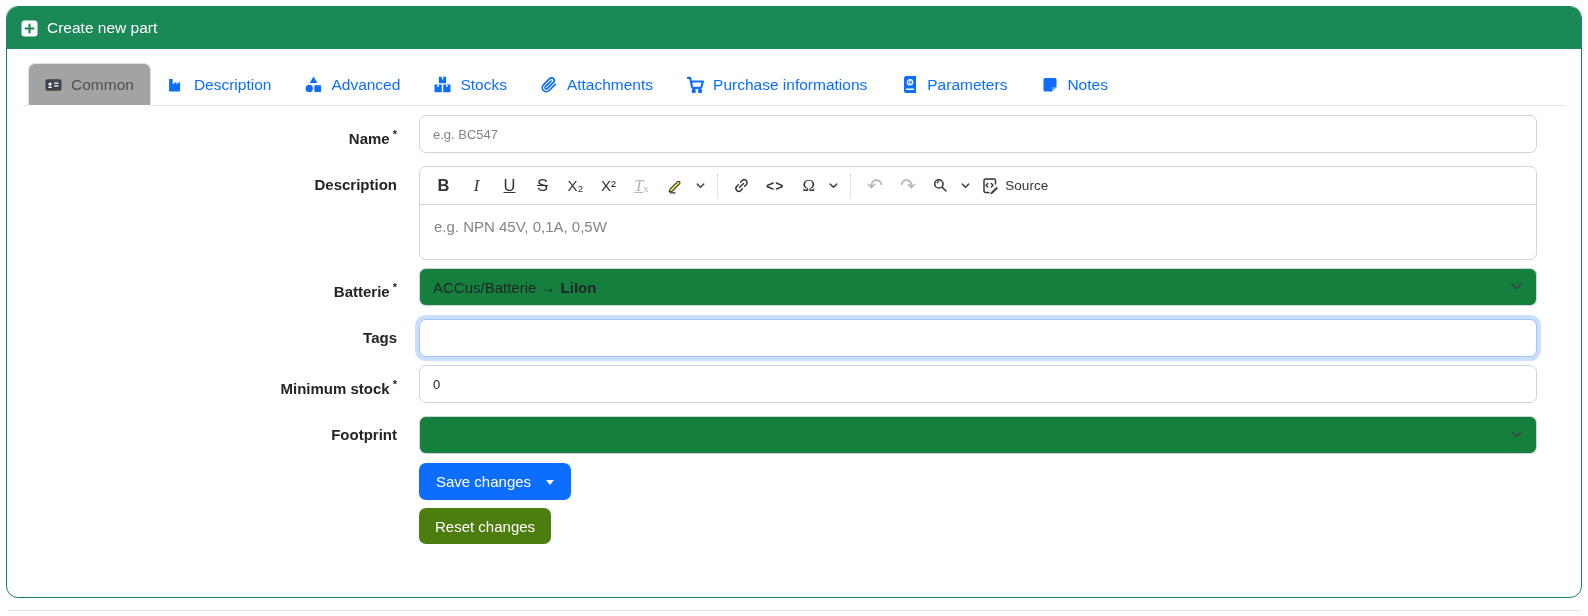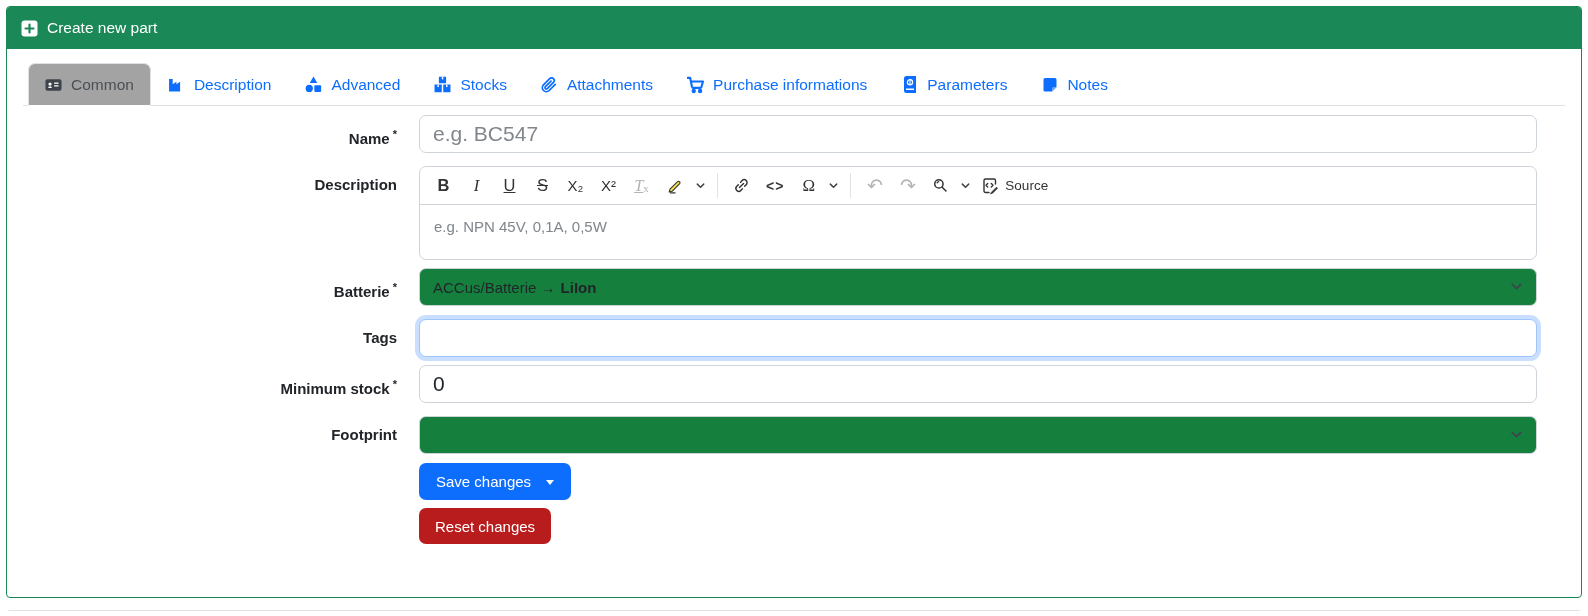--- a/index.html
+++ b/index.html
@@ -2,41 +2,41 @@
 <html><head>
 <meta charset="utf-8">
 <style>
   * { box-sizing: border-box; }
   html,body { margin:0; padding:0; background:#fff; }
   body { font-family: "Liberation Sans", sans-serif; color:#212529; }
   .page { position:relative; width:1588px; height:616px; background:#fff; overflow:hidden; }
 
   
   .card { position:absolute; left:6px; top:6px; width:1576px; height:592px;
-          border:1px solid #198754; border-radius:4px; background:#fff; overflow:hidden; }
+          border:1px solid #198754; border-radius:12px; background:#fff; overflow:hidden; }
   .card-header { display:flex; align-items:center; gap:9px; height:42px; padding:0 14px;
                  background:#1b8857; color:#fff; font-size:15.5px; }
   .card-body { padding:14px 16px 16px 16px; }
 
   
   .nav-tabs { display:flex; align-items:flex-end; border-bottom:1px solid #dee2e6; padding-left:5px; }
   .tab { display:flex; align-items:center; gap:9px; height:43px; padding:0 16px; margin-bottom:-1px;
          font-size:15.5px; color:#0d6efd; cursor:pointer; border:1px solid transparent;
          border-top-left-radius:7px; border-top-right-radius:7px; white-space:nowrap; }
   .tab.active { color:#495057; background:#a3a3a3; border-color:#dee2e6 #dee2e6 #fff #dee2e6; }
   .tab .ticon { display:inline-flex; width:17px; height:17px; align-items:center; justify-content:center; }
 
   
   .form-area { margin-top:9px; padding-right:28px; }
   .frow { display:grid; grid-template-columns:374px 1fr; column-gap:22px; margin-bottom:8px; align-items:start; }
   .flabel { text-align:right; font-weight:700; font-size:15px; color:#212529; line-height:38px; white-space:nowrap; }
   .req { font-size:11px; vertical-align:6px; margin-left:3px; }
   .control { position:relative; }
   .tinput { width:100%; height:38px; border:1px solid #ced4da; border-radius:7px; padding:0 13px;
-            font-size:21px; color:#212529; font-family:"Liberation Sans", sans-serif; background:#fff; outline:none; }
+            font-size:13px; color:#212529; font-family:"Liberation Sans", sans-serif; background:#fff; outline:none; }
   .tinput::placeholder { color:#808archive6; }
   .tinput::placeholder { color:#80868c; }
   .focused { border-color:#9ec5fe; box-shadow:0 0 0 4px rgba(13,110,253,.22); }
   .selectbox { display:flex; align-items:center; width:100%; height:38px; border:1px solid #ced4da;
                border-radius:7px; padding:0 36px 0 13px; font-size:15px; background:#15803d; cursor:pointer; }
   .selectbox .chev { position:absolute; right:13px; top:11px; }
   .cat-leaf { font-weight:700; margin-left:5px; }
   .cat-path { color:#212529; }
 
   
@@ -56,21 +56,21 @@
                 color:#333; font-size:13.5px; border-radius:4px; }
   .editor-content { height:54px; padding:13px 14px; font-size:15px; color:#80868c; }
 
   
   .btnrow { margin-top:9px; margin-bottom:8px; }
   .btn-save { display:inline-flex; align-items:center; gap:15px; height:37px; padding:12px 17px;
               background:#0d6efd; color:#fff; font-size:15px; border:none; border-radius:7px; cursor:pointer;
               font-family:"Liberation Sans", sans-serif; }
   .dcaret { width:0; height:0; border-left:4.5px solid transparent; border-right:4.5px solid transparent;
             border-top:5px solid #fff; margin-top:2px; }
-  .btn-reset { display:inline-flex; align-items:center; height:36px; padding:0 16px; background:#b91c1c; color:#fff;
+  .btn-reset { display:inline-flex; align-items:center; height:36px; padding:0 16px; background:#4d7c0f; color:#fff;
                font-size:15px; border:none; border-radius:7px; cursor:pointer; font-family:"Liberation Sans", sans-serif; }
 
   .page-bottom-line { position:absolute; left:8px; right:8px; top:610px; height:3px;
                       border-top:1px solid #dee2e6; border-radius:3px; }
   svg { display:block; }
 </style>
 </head>
 <body>
 
 <div class="page">

